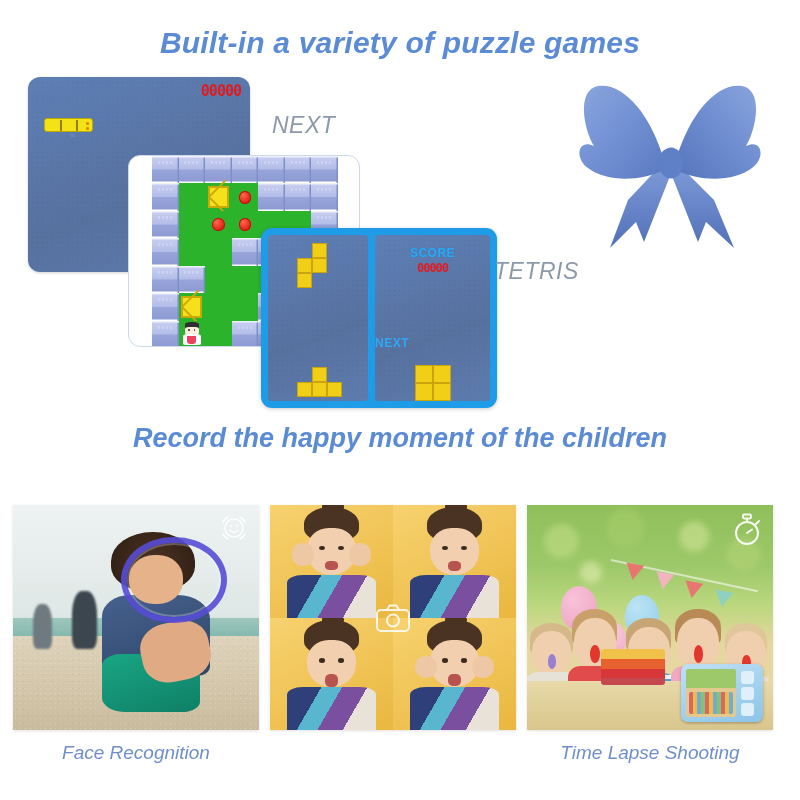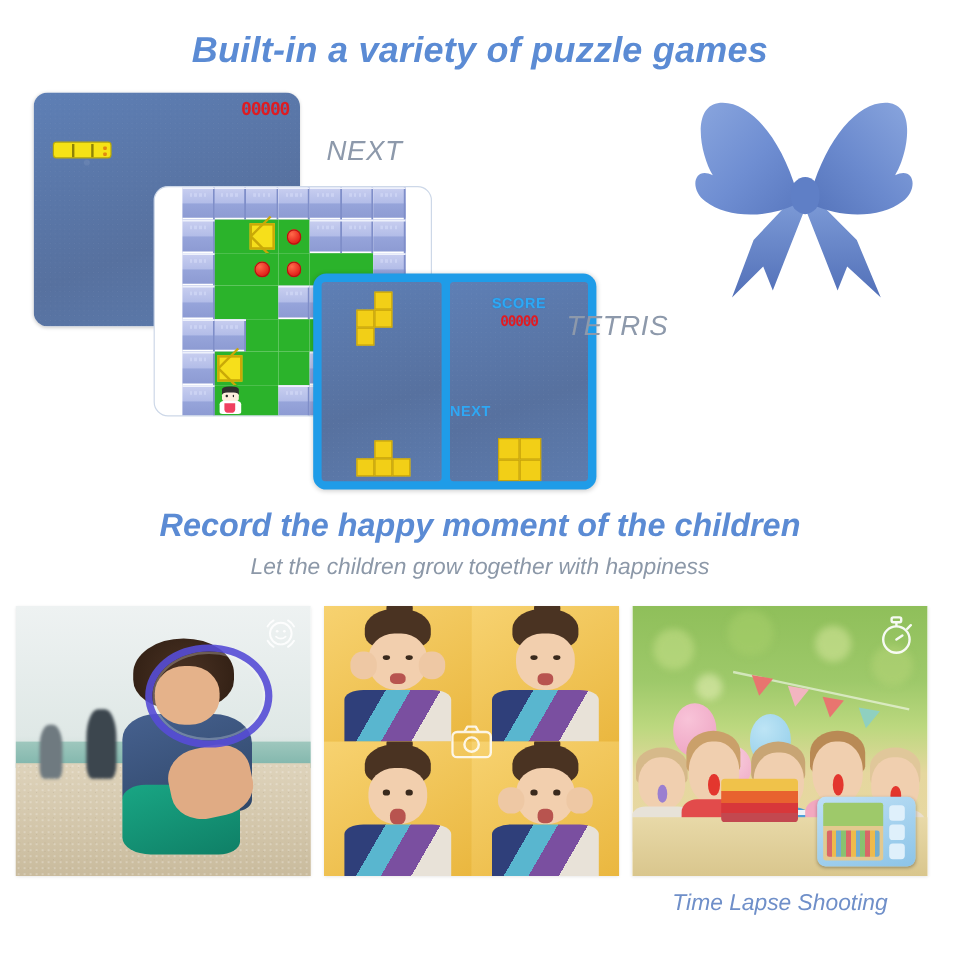--- a/index.html
+++ b/index.html
@@ -24,21 +24,21 @@
     font-size:19px;font-style:italic;color:#8c98a8;
   }
 
   
   .game-label{
     position:absolute;font-size:23px;font-style:italic;color:#8d99ab;
     font-weight:500;letter-spacing:.5px;white-space:nowrap;
   }
   #lbl-snake{left:272px;top:112px;}
   #lbl-sokoban{left:366px;top:180px;}
-  #lbl-tetris{left:472px;top:258px;}
+  #lbl-tetris{left:494px;top:258px;}
 
   
   .screen-snake{
     position:absolute;left:28px;top:77px;width:222px;height:195px;
     border-radius:12px;overflow:hidden;
     background:
       radial-gradient(circle at 20% 30%, rgba(255,255,255,.07) 0 2px, transparent 3px),
       radial-gradient(circle at 70% 70%, rgba(0,0,0,.07) 0 2px, transparent 3px),
       linear-gradient(160deg,#5e7fb5,#57719f 60%,#5d7cae);
     box-shadow:0 1px 3px rgba(0,0,0,.18);
@@ -386,21 +386,20 @@
 
       <path d="M106,88 C92,40 64,10 40,14 C18,18 26,58 36,74 C20,66 16,86 30,96 C48,110 82,110 106,98 Z" fill="url(#bg1)"></path>
 
       <path d="M118,88 C132,40 160,10 184,14 C206,18 198,58 188,74 C204,66 208,86 194,96 C176,110 142,110 118,98 Z" fill="url(#bg2)"></path>
 
       <path d="M104,80 C110,74 116,74 122,80 C126,86 126,96 122,102 C116,108 110,108 104,102 C100,96 100,86 104,80 Z" fill="#5f7fc6"></path>
     </svg>
   </div>
 
   <div class="h-second">Record the happy moment of the children</div>
-  <div class="h-sub">Let the children grow together with happiness</div>
 
   <div class="photo" id="photo-face">
     <div class="beach-sky"></div>
     <div class="beach-sea"></div>
     <div class="beach-sand"></div>
     <div class="fig" style="left:8%;top:44%;width:8%;height:20%;"></div>
     <div class="fig" style="left:24%;top:38%;width:10%;height:26%;background:#3c464e;"></div>
     <div class="boy-torso"></div>
     <div class="boy-short"></div>
     <div class="boy-arm"></div>
@@ -413,20 +412,21 @@
         <circle cx="12" cy="13" r="1.1" fill="#ffffff"></circle>
         <circle cx="18" cy="13" r="1.1" fill="#ffffff"></circle>
         <path d="M11,17.5 Q15,21 19,17.5" fill="none" stroke="#ffffff" stroke-width="1.4" stroke-linecap="round"></path>
         <path d="M4,9 A13,13 0 0 1 9,4" fill="none" stroke="#ffffff" stroke-width="1.6" stroke-linecap="round"></path>
         <path d="M21,4 A13,13 0 0 1 26,9" fill="none" stroke="#ffffff" stroke-width="1.6" stroke-linecap="round"></path>
         <path d="M26,21 A13,13 0 0 1 21,26" fill="none" stroke="#ffffff" stroke-width="1.6" stroke-linecap="round"></path>
         <path d="M9,26 A13,13 0 0 1 4,21" fill="none" stroke="#ffffff" stroke-width="1.6" stroke-linecap="round"></path>
       </svg>
     </div>
   </div>
+  <div class="caption" id="cap-face">Face Recognition</div>
 
   <div class="photo" id="photo-burst">
     <div class="burst-grid" id="burst-grid">
         <div class="burst-q">
           <div class="g-bun"></div>
           <div class="g-hair"></div>
           <div class="g-face"></div>
           <div class="g-eye" style="left:40%"></div>
           <div class="g-eye" style="left:55%"></div>
           <div class="g-mouth" style="height:8%"></div>

